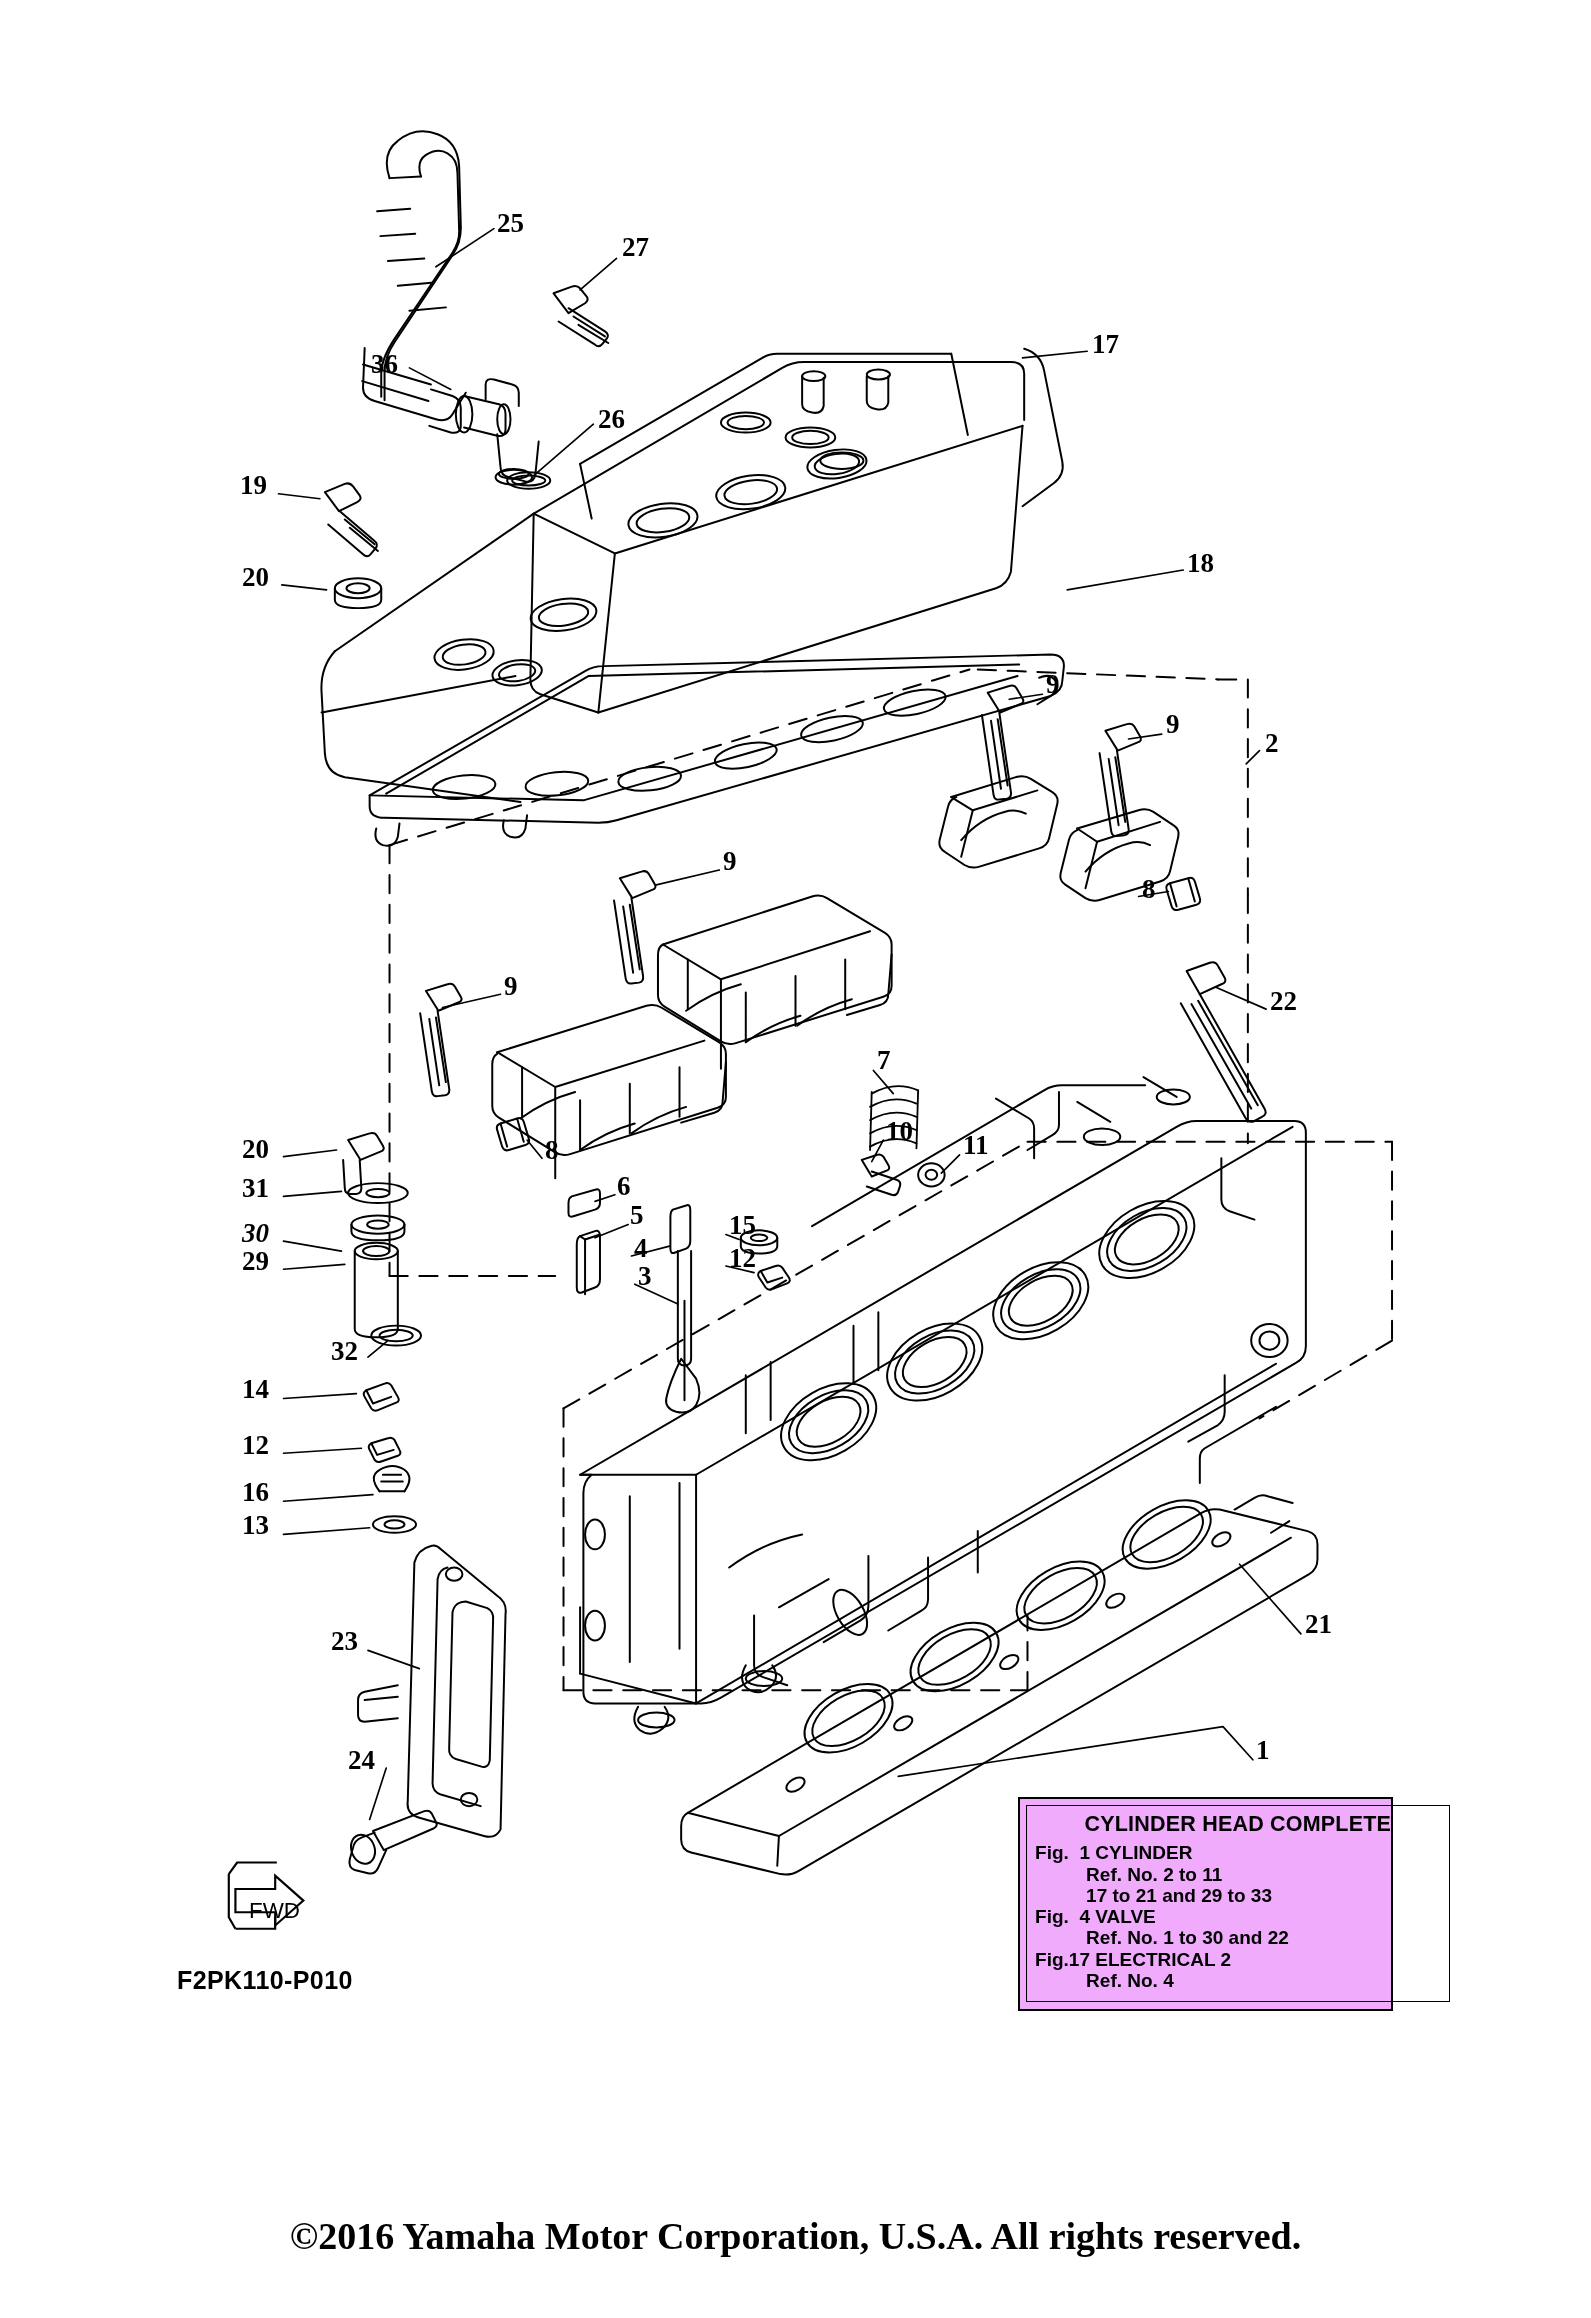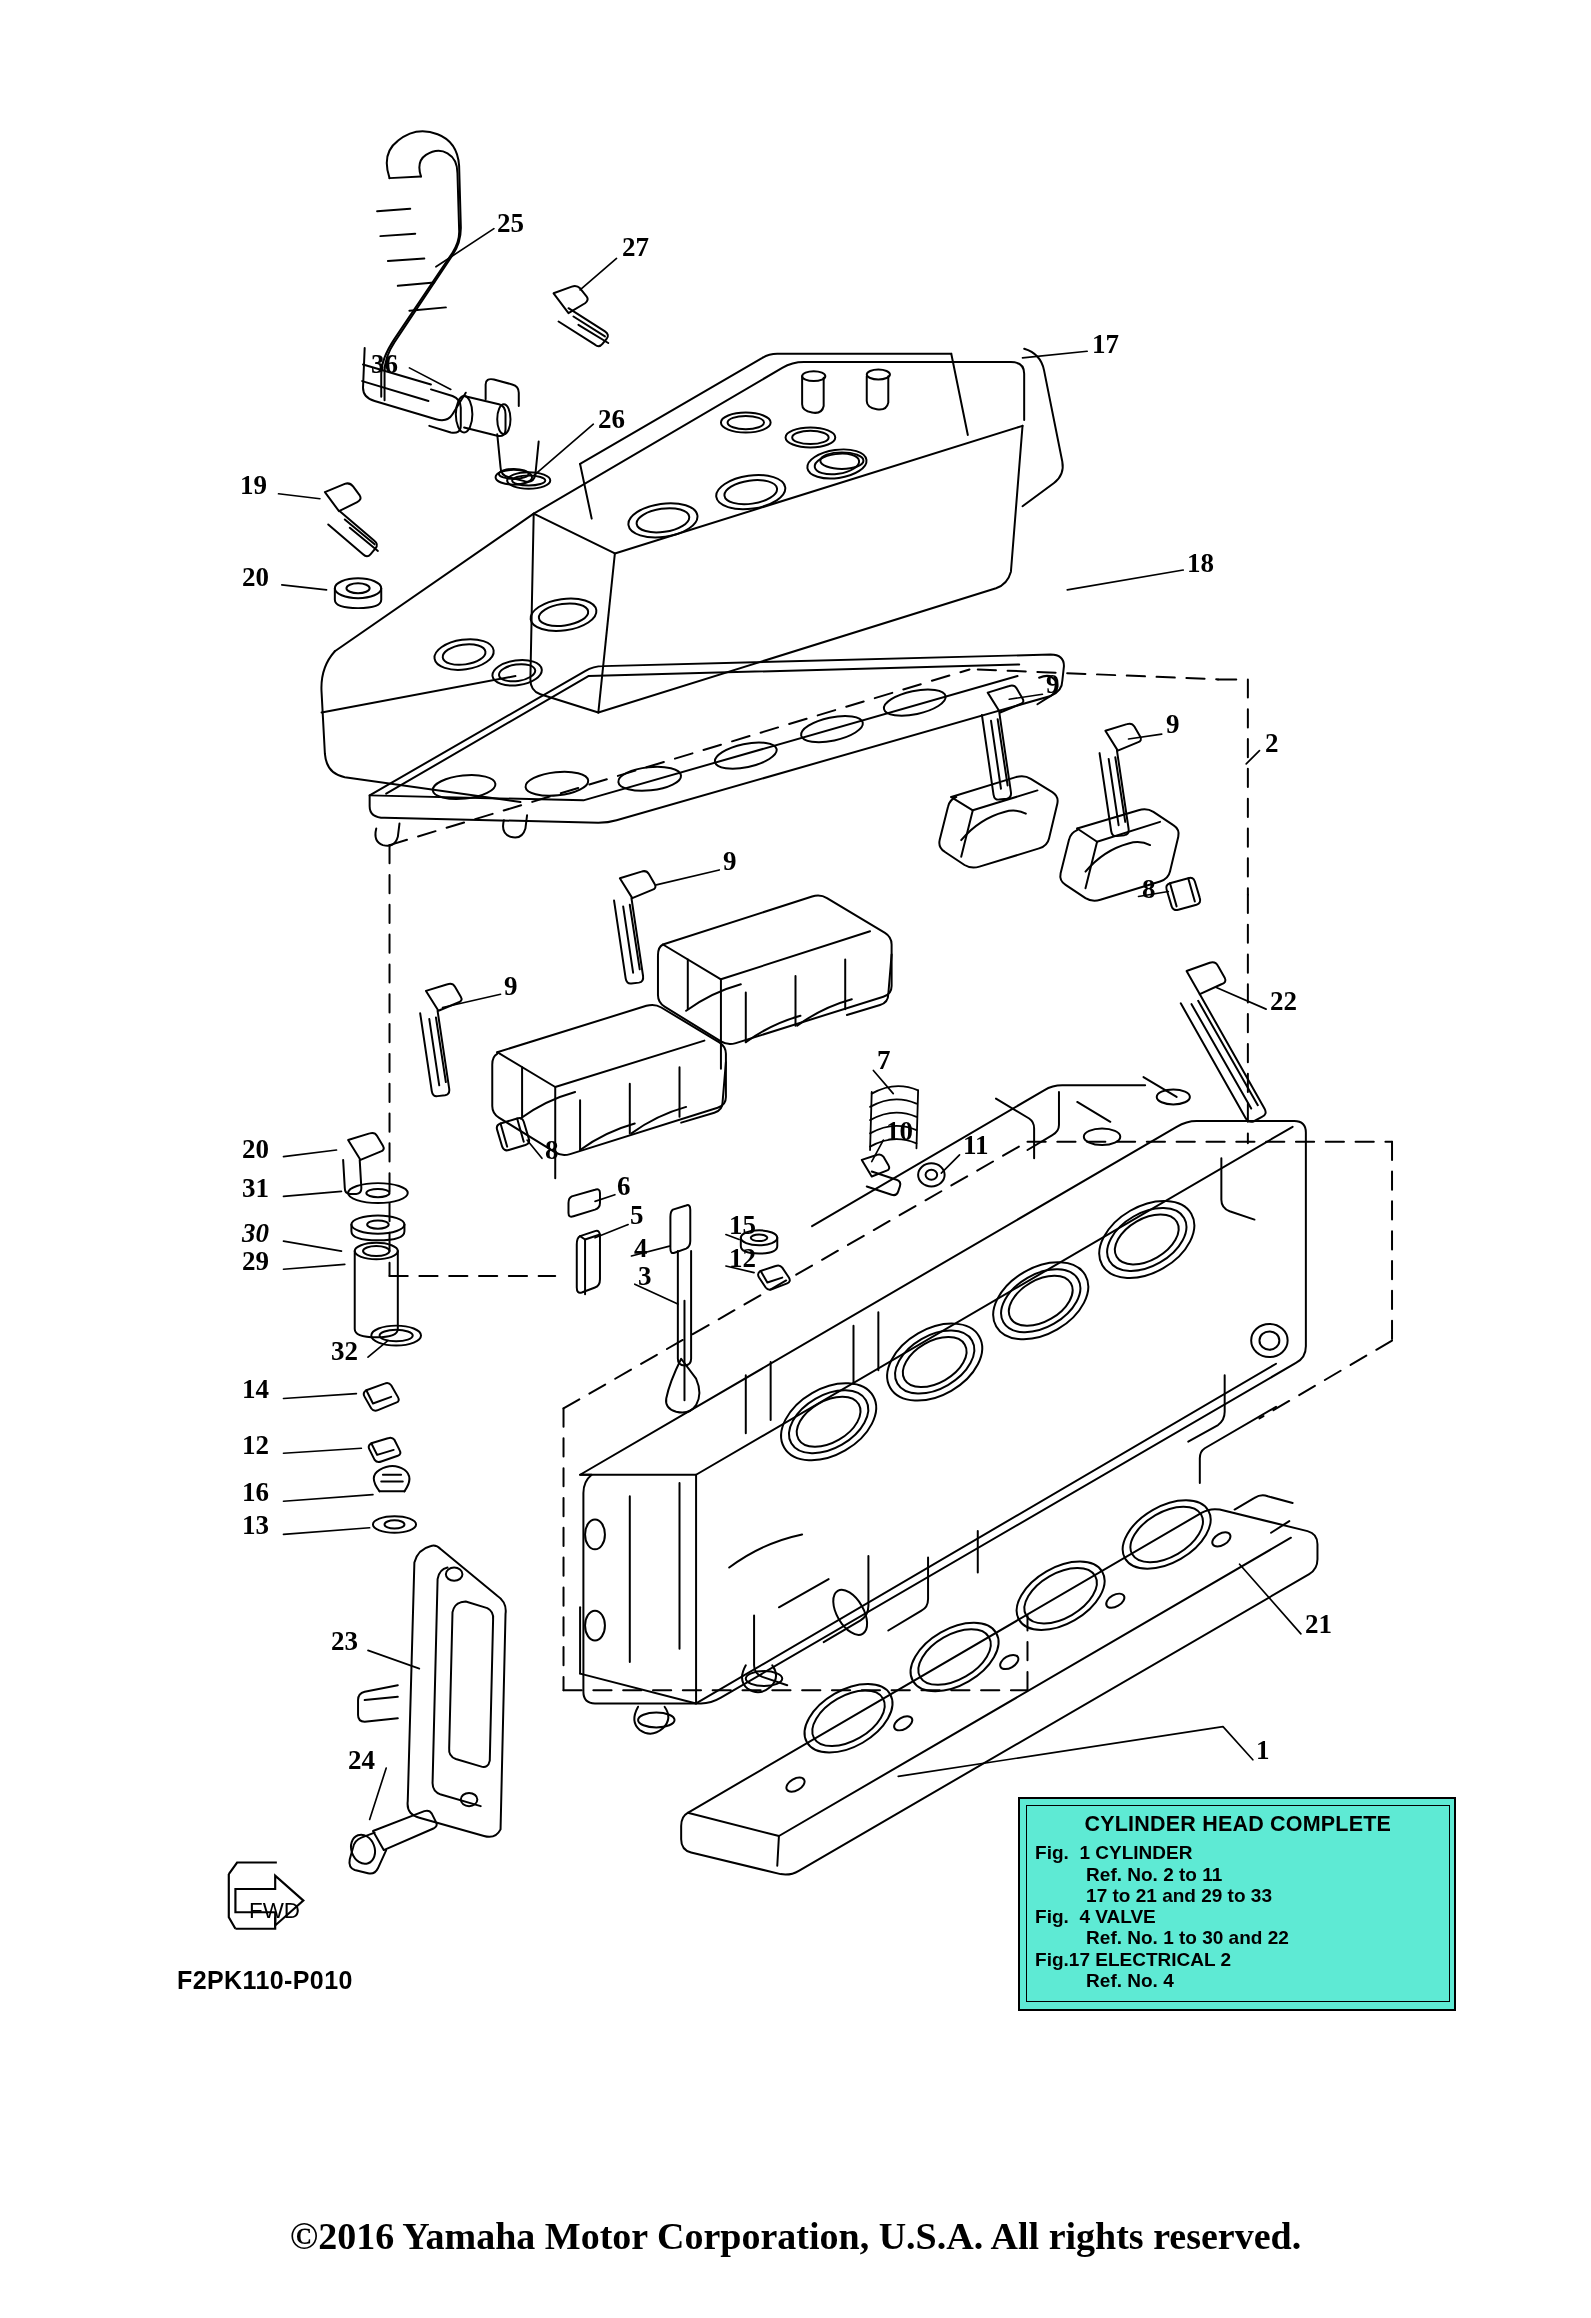--- a/index.html
+++ b/index.html
@@ -40,24 +40,24 @@
     font-size: 27px;
     font-weight: bold;
     color: #000;
     line-height: 1;
     white-space: nowrap;
   }
   .legend-box {
     position: absolute;
     left: 1018px;
     top: 1797px;
-    width: 438px;
+    width: 375px;
     height: 214px;
     border: 2.5px solid #000;
-    background: #5eead4;
+    background: #f0abfc;
     box-sizing: border-box;
     padding-left: 24px;
   }
   .legend-inner {
     position: absolute;
     left: 5.8px; top: 5.8px;
     width: 424px; height: 197px;
     border: 1.7px solid #000;
     box-sizing: border-box;
     padding: 6.6px 8.3px 0 8.3px;

